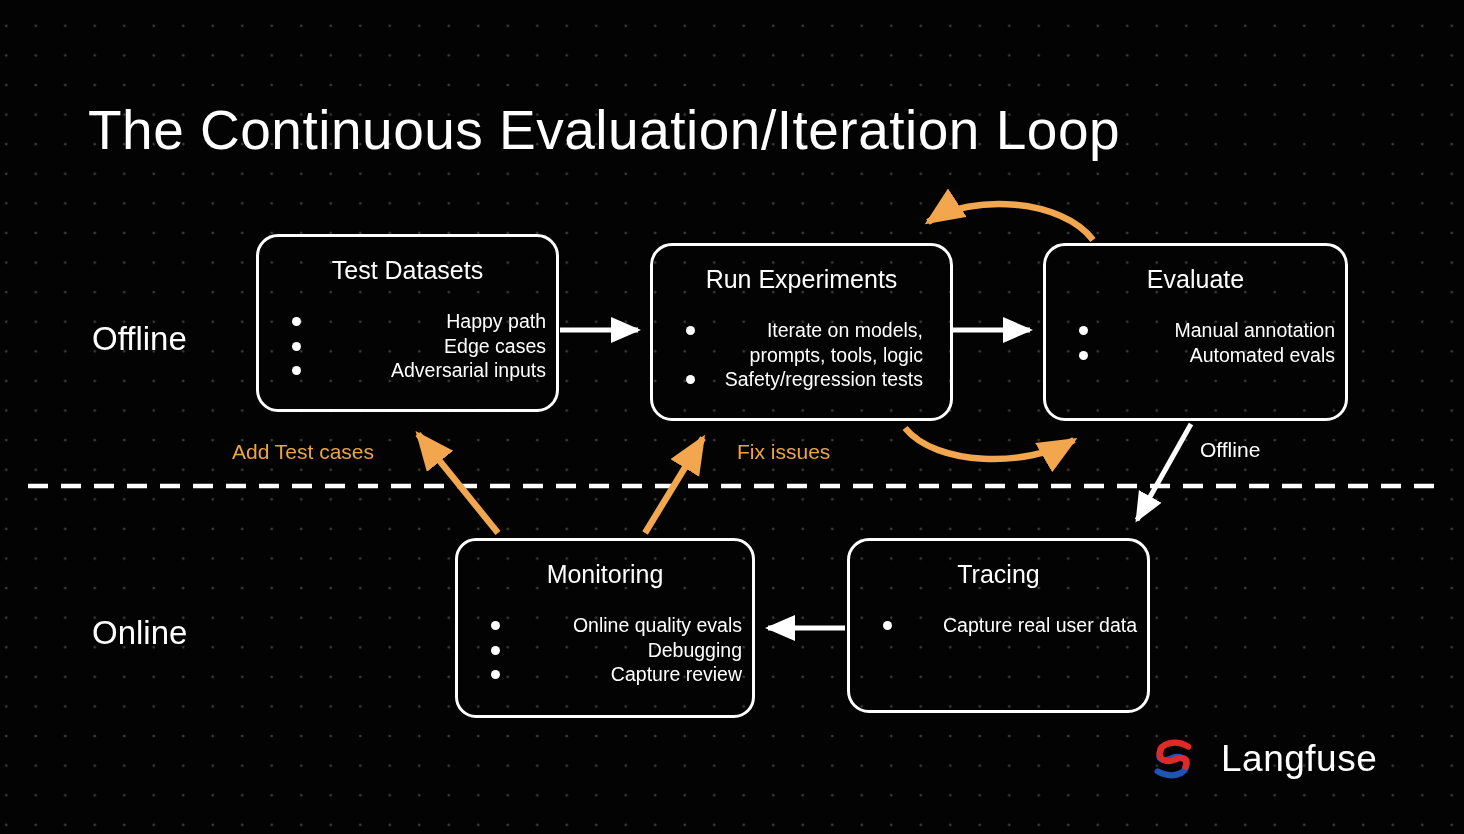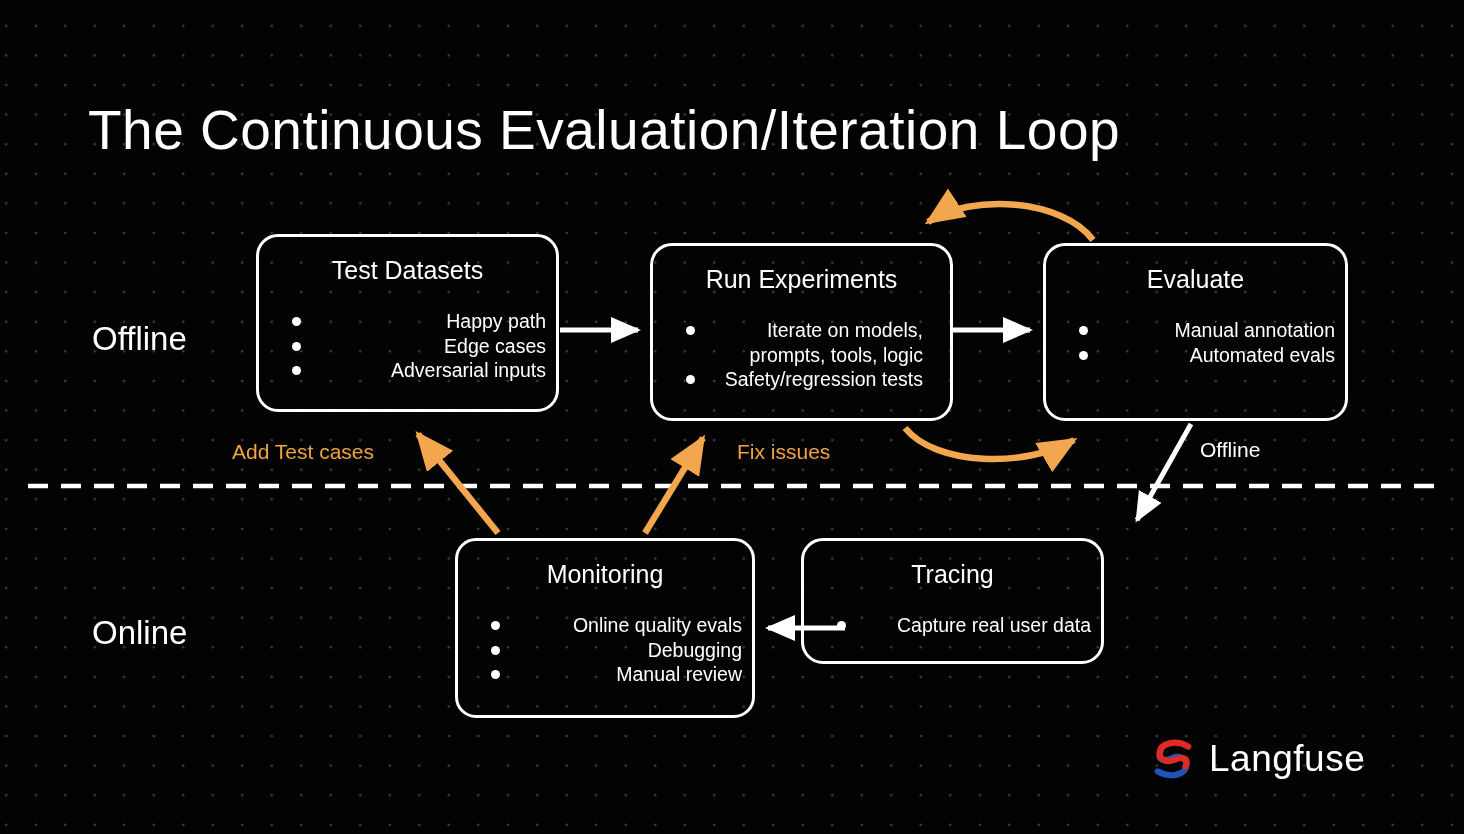--- a/index.html
+++ b/index.html
@@ -74,21 +74,21 @@
     top: 8px;
     width: 9px;
     height: 9px;
     border-radius: 50%;
     background: #ffffff;
   }
   .box.test       { left: 256px;  top: 234px; width: 303px; height: 178px; }
   .box.run        { left: 650px;  top: 243px; width: 303px; height: 178px; }
   .box.evaluate   { left: 1043px; top: 243px; width: 305px; height: 178px; }
   .box.monitoring { left: 455px;  top: 538px; width: 300px; height: 180px; border-radius: 21px; }
-  .box.tracing    { left: 801px;  top: 538px; width: 303px; height: 126px; }
+  .box.tracing    { left: 847px;  top: 538px; width: 303px; height: 175px; }
 
   .edge-label {
     position: absolute;
     font-size: 21px;
     font-weight: 400;
     white-space: nowrap;
   }
   .edge-label.orange { color: #EFA43F; }
   .edge-label.white  { color: #ffffff; }
   .edge-label.add-test  { left: 232px;  top: 440px; }
@@ -106,20 +106,21 @@
     top: 738px;
     display: flex;
     align-items: center;
     gap: 13px;
   }
   .logo-text {
     color: #ffffff;
     font-size: 37px;
     font-weight: 500;
     letter-spacing: 0.5px;
+    margin-left: 12px;
   }
 </style>
 </head>
 <body>
 
 <div class="slide">
 
   <div class="title">The Continuous Evaluation/Iteration Loop</div>
 
   <div class="section-label offline">Offline</div>
@@ -177,21 +178,21 @@
       <li>Manual annotation</li>
       <li>Automated evals</li>
     </ul>
   </div>
 
   <div class="box monitoring">
     <div class="box-title">Monitoring</div>
     <ul>
       <li>Online quality evals</li>
       <li>Debugging</li>
-      <li>Manual review</li>
+      <li>Capture review</li>
     </ul>
   </div>
 
   <div class="box tracing">
     <div class="box-title">Tracing</div>
     <ul>
       <li>Capture real user data</li>
     </ul>
   </div>
 

